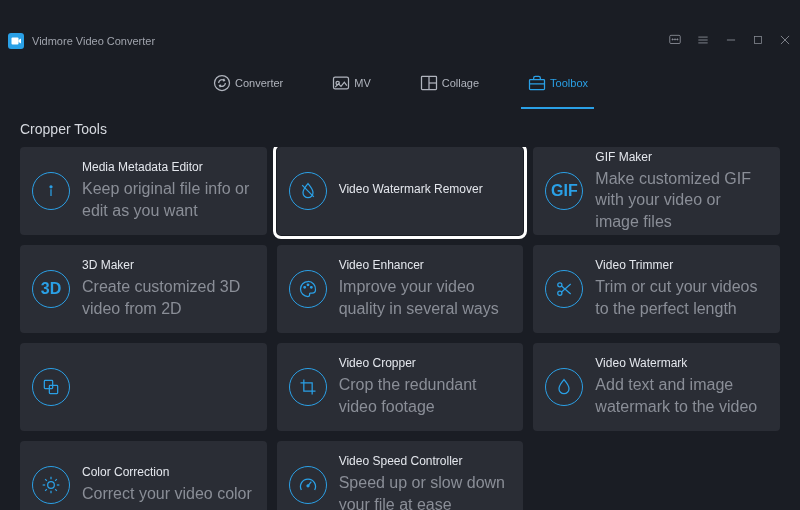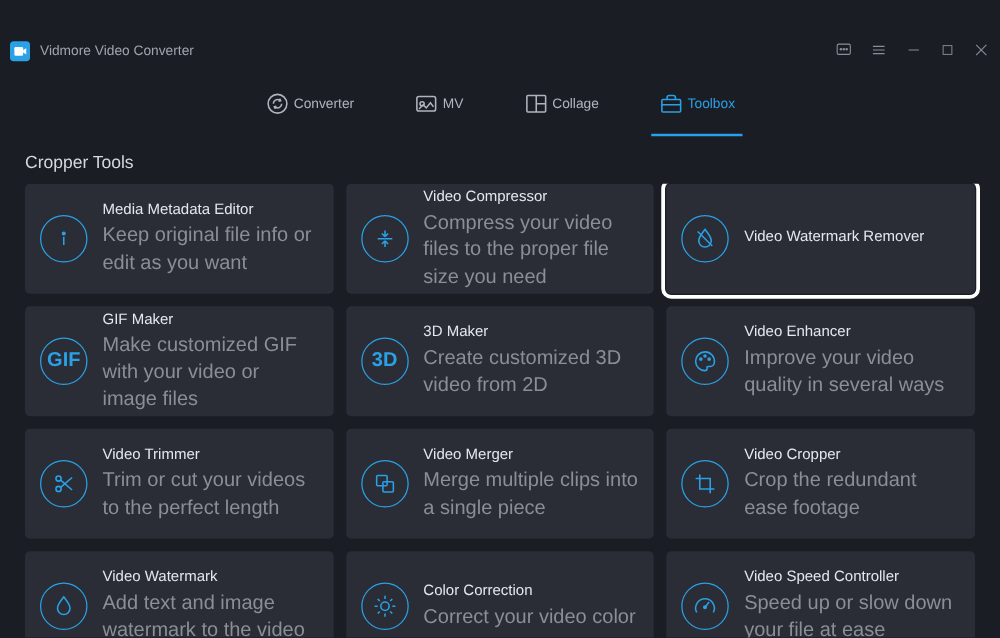--- a/index.html
+++ b/index.html
@@ -212,31 +212,20 @@
           <svg width="20" height="20" viewBox="0 0 24 24">
             <circle cx="12" cy="7" r="1.2" fill="#2aa0e6"></circle>
             <line x1="12" y1="10" x2="12" y2="18"></line>
           </svg>
         </div>
         <div class="card-text">
           <div class="card-title">Media Metadata Editor</div>
           <div class="card-desc">Keep original file info or edit as you want</div>
         </div>
       </div>
-      <div class="card">
-        <div class="card-icon">
-          <svg width="20" height="20" viewBox="0 0 24 24">
-            <path d="M12 4v6m0 0l-3-3m3 3l3-3M12 20v-6m0 0l-3 3m3-3l3 3M5 12h14"></path>
-          </svg>
-        </div>
-        <div class="card-text">
-          <div class="card-title">Video Compressor</div>
-          <div class="card-desc">Compress your video files to the proper file size you need</div>
-        </div>
-      </div>
       <div class="card hl">
         <div class="card-icon">
           <svg width="20" height="20" viewBox="0 0 24 24">
             <path d="M12 3C9 7 6 10 6 14a6 6 0 0 0 12 0c0-4-3-7-6-11z"></path>
             <line x1="5" y1="5" x2="19" y2="19"></line>
           </svg>
         </div>
         <div class="card-text">
           <div class="card-title">Video Watermark Remover</div>
         </div>
@@ -283,34 +272,30 @@
           <div class="card-desc">Trim or cut your videos to the perfect length</div>
         </div>
       </div>
       <div class="card">
         <div class="card-icon">
           <svg width="20" height="20" viewBox="0 0 24 24">
             <rect x="4" y="4" width="10" height="10" rx="1"></rect>
             <rect x="10" y="10" width="10" height="10" rx="1"></rect>
           </svg>
         </div>
-        <div class="card-text">
-          <div class="card-title">Video Merger</div>
-          <div class="card-desc">Merge multiple clips into a single piece</div>
-        </div>
       </div>
       <div class="card">
         <div class="card-icon">
           <svg width="20" height="20" viewBox="0 0 24 24">
             <path d="M7 3v14h14M3 7h14v14"></path>
           </svg>
         </div>
         <div class="card-text">
           <div class="card-title">Video Cropper</div>
-          <div class="card-desc">Crop the redundant ease footage</div>
+          <div class="card-desc">Crop the redundant video footage</div>
         </div>
       </div>
       <div class="card">
         <div class="card-icon">
           <svg width="20" height="20" viewBox="0 0 24 24">
             <path d="M12 3C9 7 6 10 6 14a6 6 0 0 0 12 0c0-4-3-7-6-11z"></path>
           </svg>
         </div>
         <div class="card-text">
           <div class="card-title">Video Watermark</div>

